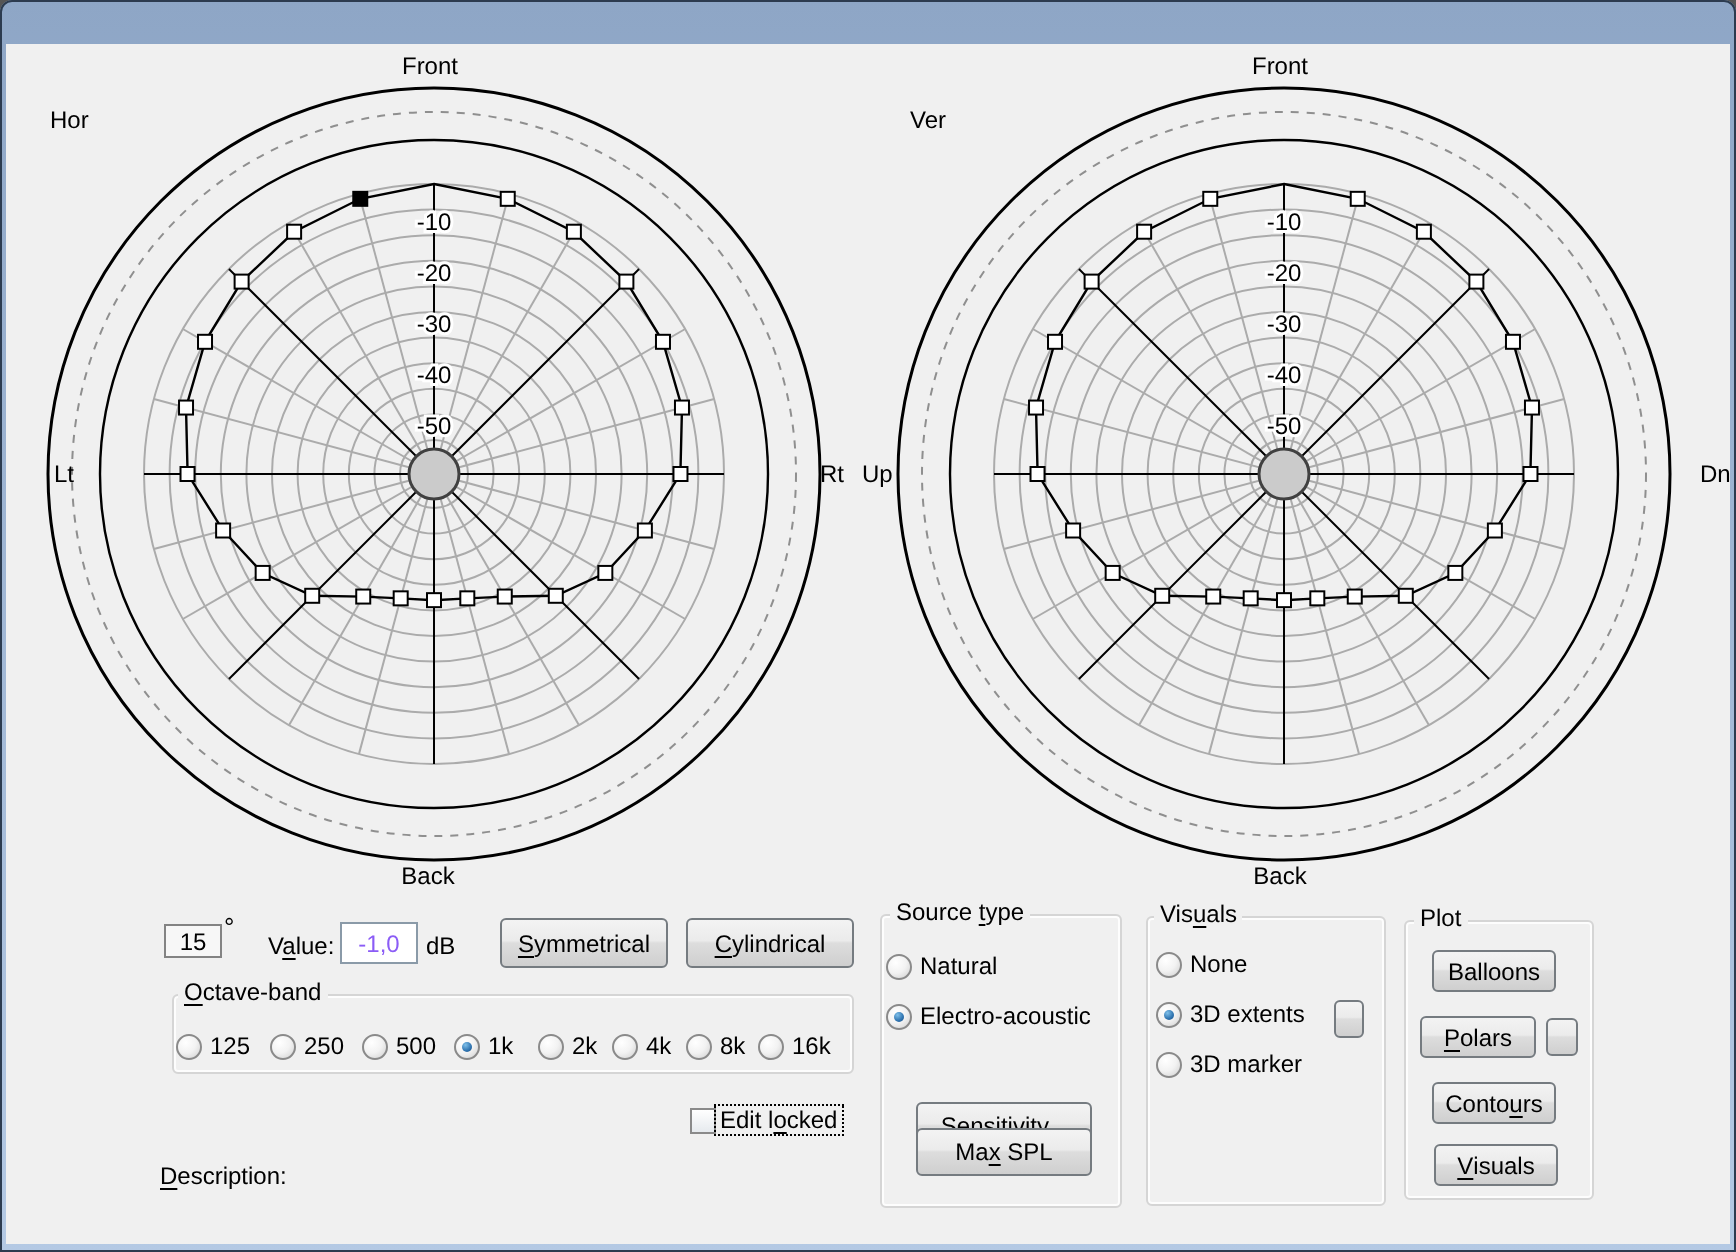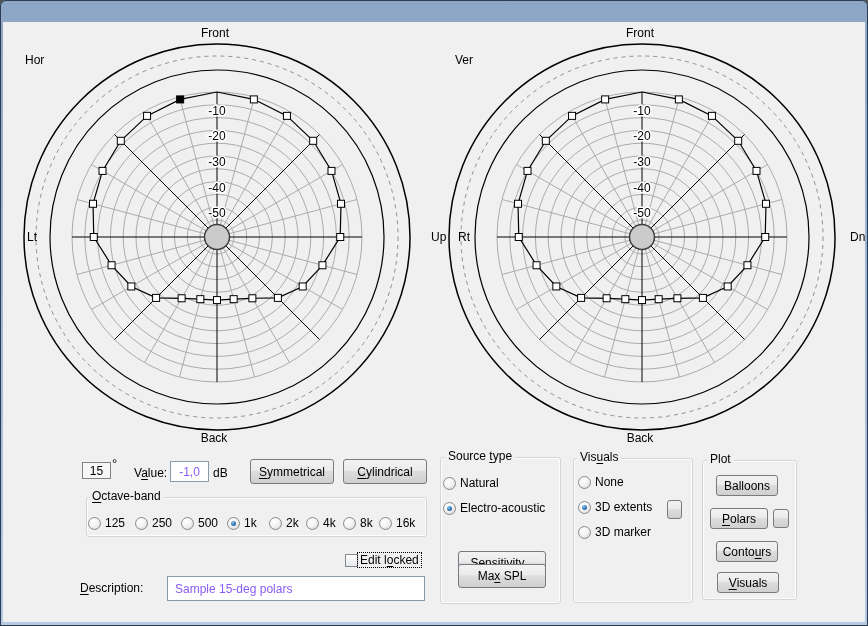--- a/index.html
+++ b/index.html
@@ -180,21 +180,21 @@
         <rect x="-99.69480651261794" y="-99.6948065126179" width="7" height="7" fill="#fff" stroke="#000" stroke-width="1"></rect>
         <rect x="-73.44000000000005" y="-124.63963348136724" width="7" height="7" fill="#fff" stroke="#000" stroke-width="1"></rect>
         <rect x="-40.366184784403046" y="-141.08647469661489" width="7" height="7" fill="#000" stroke="#000" stroke-width="1"></rect>
         <circle r="12.5" fill="#cbcbcb" stroke="#404040" stroke-width="1.5"></circle>
       </g>
     </svg>
   <div class="plot-label centered" style="left:190px; top:26px; width:50px;">Front</div>
   <div class="plot-label centered" style="left:189px; top:431px; width:50px;">Back</div>
   <div class="plot-label" style="left:25px; top:53px;">Hor</div>
   <div class="plot-label" style="left:27px; top:230px;">Lt</div>
-  <div class="plot-label" style="left:410px; top:230px;margin-left:48px;">Rt</div>
+  <div class="plot-label" style="left:410px; top:230px;">Rt</div>
 
   <svg class="polar" width="400" height="400" style="left:442px; top:37px;">
       <g transform="translate(200,200)">
         <circle r="193" fill="none" stroke="#000" stroke-width="1.5"></circle>
         <circle r="181" fill="none" stroke="#8f8f8f" stroke-width="1" stroke-dasharray="4 4"></circle>
         <circle r="167" fill="none" stroke="#000" stroke-width="1.2"></circle>
         <circle r="145" fill="none" stroke="#ababab" stroke-width="1"></circle>
         <circle r="132.2" fill="none" stroke="#ababab" stroke-width="1"></circle>
         <circle r="119.4" fill="none" stroke="#ababab" stroke-width="1"></circle>
         <circle r="106.6" fill="none" stroke="#ababab" stroke-width="1"></circle>
@@ -343,15 +343,14 @@
   <div class="grouplabel" style="left:707px; top:453px;">Plot</div>
   <button class="btn" style="left:716px; top:475px; width:62px; height:21px;">Balloons</button>
   <button class="btn" style="left:710px; top:508px; width:58px; height:21px;"><span></span><u>P</u><span>olars</span></button>
   <button class="btn" style="left:773px; top:509px; width:16px; height:19px;"></button>
   <button class="btn" style="left:716px; top:541px; width:62px; height:21px;"><span>Conto</span><u>u</u><span>rs</span></button>
   <button class="btn" style="left:717px; top:572px; width:62px; height:21px;"><span></span><u>V</u><span>isuals</span></button>
 
   <span class="checkbox" style="left:345px; top:554px;"></span>
   <div class="focus-dotted" style="left:357px; top:552px;"><span>Edit l</span><u>o</u><span>cked</span></div>
   <div class="lbl" style="left:80px; top:581px;"><span></span><u>D</u><span>escription:</span></div>
-  <input class="textbox" style="left: 167px; top: 576px; width: 258px; height: 25px; padding-left: 7px;" value="Sample 15-deg polars">
 
 </div>
 
 </body></html>

